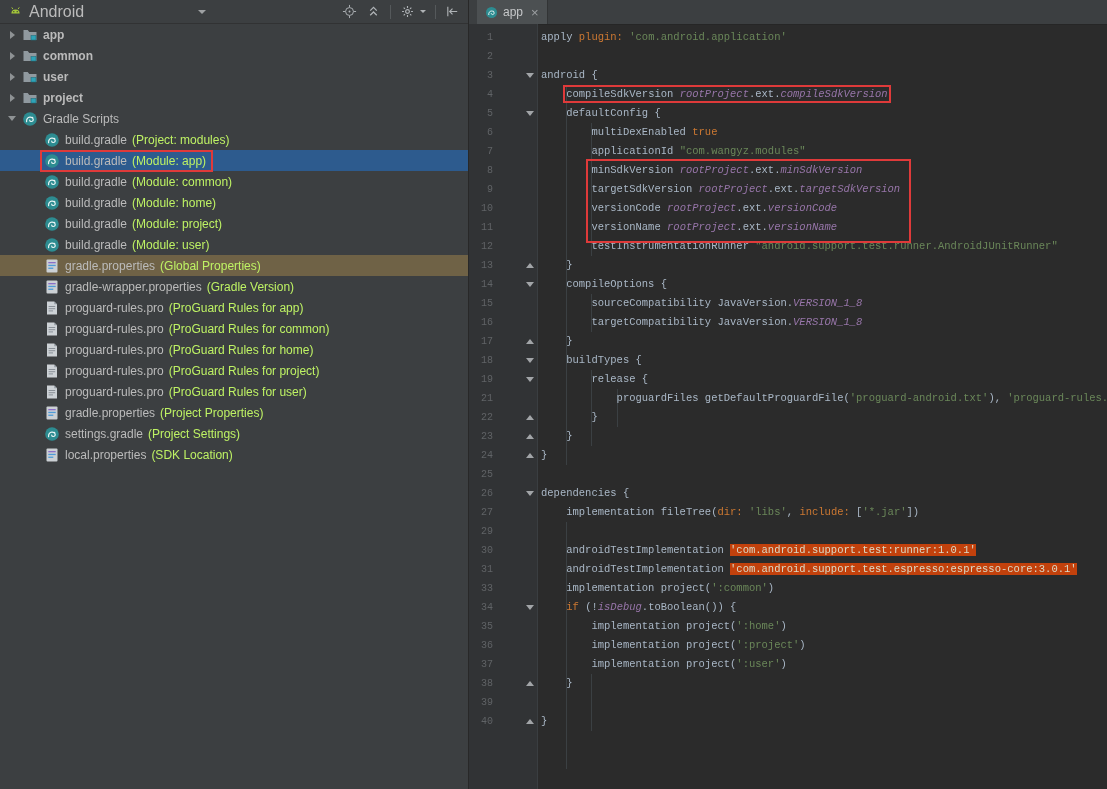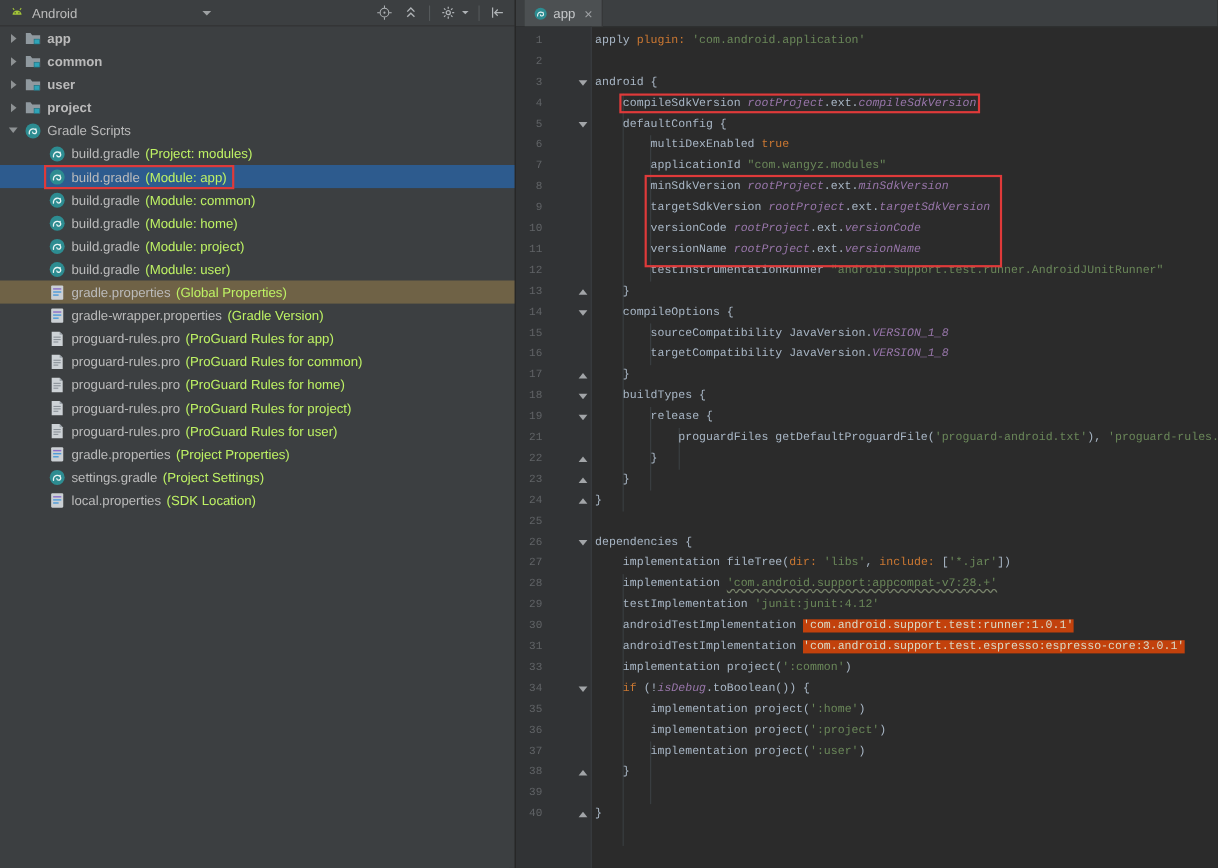--- a/index.html
+++ b/index.html
@@ -5,21 +5,21 @@
   html,body{margin:0;padding:0;}
   body{
     width:1107px;height:789px;overflow:hidden;position:relative;
     background:#2B2B2B;font-family:"Liberation Sans",sans-serif;
     -webkit-font-smoothing:antialiased;
   }
   
   .panel{position:absolute;left:0;top:0;width:468px;height:789px;background:#3C3F41;}
   .panel-header{height:23px;border-bottom:1px solid #313233;display:flex;align-items:center;padding:0 8px;}
   .view-selector{display:flex;align-items:center;gap:6px;}
-  .view-label{color:#BBBBBB;font-size:12px;}
+  .view-label{color:#BBBBBB;font-size:16px;}
   .dd-arrow{width:0;height:0;border-left:4px solid transparent;border-right:4px solid transparent;border-top:4px solid #9EA1A3;margin-left:108px;}
   .header-icons{margin-left:auto;display:flex;align-items:center;gap:9px;}
   .hsep{width:1px;height:14px;background:#55595B;}
   .icon{display:inline-flex;align-items:center;justify-content:center;flex:none;}
   .icon svg{display:block;}
   .gear-dd{width:0;height:0;border-left:3px solid transparent;border-right:3px solid transparent;border-top:3px solid #AFB3B6;margin-left:-4px;}
 
   .tree{position:absolute;top:24px;left:0;right:0;}
   .trow{height:21px;display:flex;align-items:center;font-size:12px;color:#BBBBBB;white-space:nowrap;cursor:default;}
   .trow.bold .tlabel{font-weight:bold;}
@@ -611,28 +611,22 @@
             <span class="fm fm-start"></span>
           </span>
           <span class="ct"><span class="tk-d">dependencies {</span></span>
         </div>
         <div class="cl">
           <span class="ln">27</span>
           <span class="fold"></span>
           <span class="ct"><span class="tk-d">    implementation fileTree(</span><span class="tk-k">dir: </span><span class="tk-s">'libs'</span><span class="tk-d">, </span><span class="tk-k">include: </span><span class="tk-d">[</span><span class="tk-s">'*.jar'</span><span class="tk-d">])</span></span>
         </div>
         <div class="cl">
-          <span class="ln">28</span>
-          <span class="fold"></span>
-          <span class="ct"><span class="tk-d">    implementation </span><span class="tk-sw">'com.android.support:appcompat-v7:28.+'</span></span>
-        </div>
-        <div class="cl">
           <span class="ln">29</span>
           <span class="fold"></span>
-          <span class="ct"><span class="tk-d">    testImplementation </span><span class="tk-s">'junit:junit:4.12'</span></span>
         </div>
         <div class="cl">
           <span class="ln">30</span>
           <span class="fold"></span>
           <span class="ct"><span class="tk-d">    androidTestImplementation </span><span class="tk-sh">'com.android.support.test:runner:1.0.1'</span></span>
         </div>
         <div class="cl">
           <span class="ln">31</span>
           <span class="fold"></span>
           <span class="ct"><span class="tk-d">    androidTestImplementation </span><span class="tk-sh">'com.android.support.test.espresso:espresso-core:3.0.1'</span></span>

